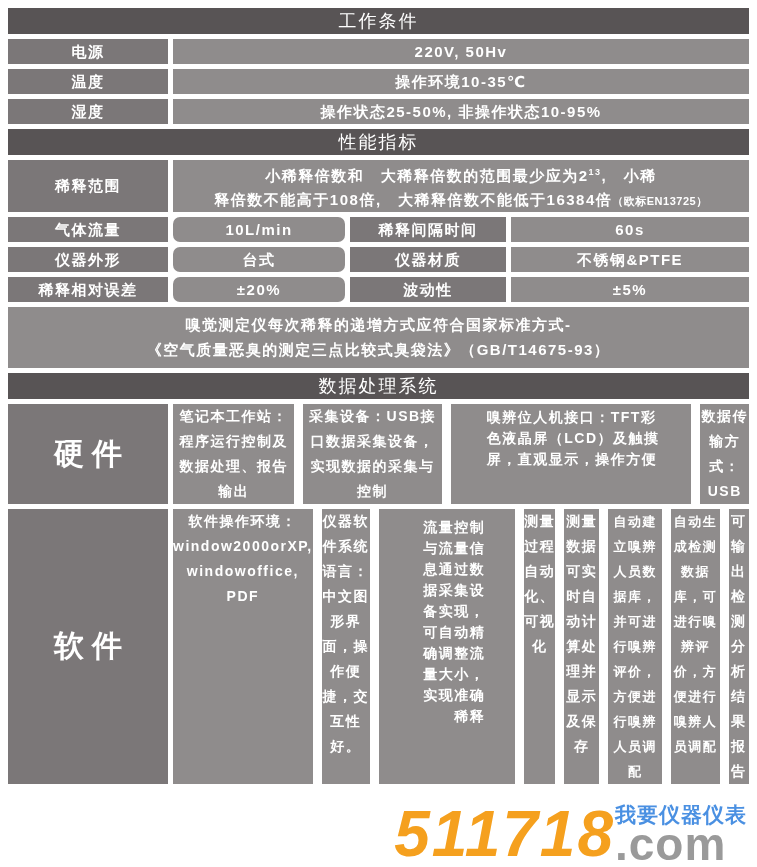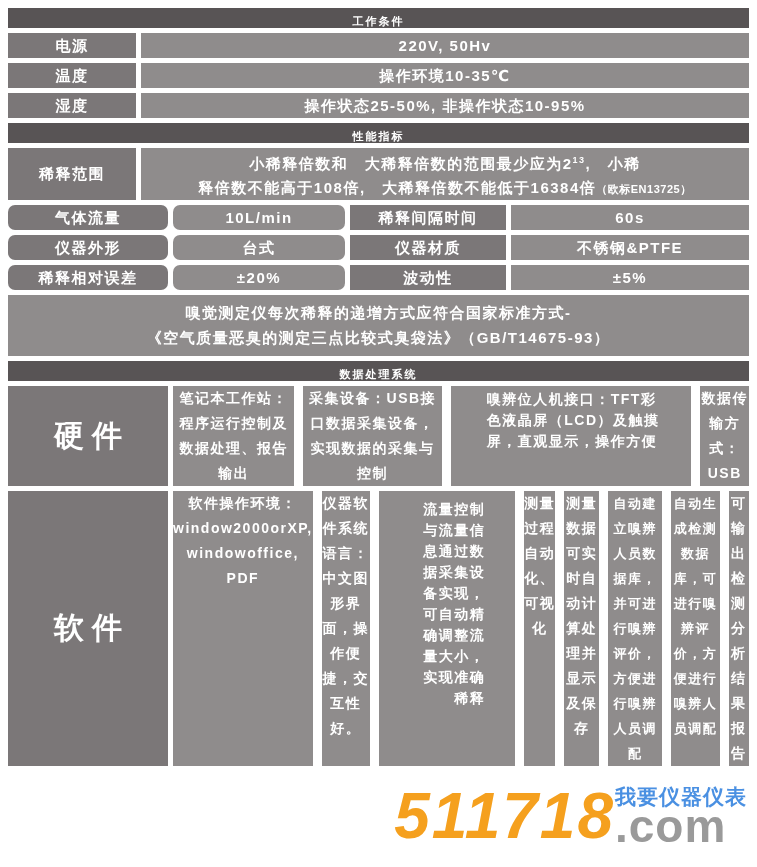--- a/index.html
+++ b/index.html
@@ -10,49 +10,49 @@
   }
   .page {
     width: 757px; height: 867px;
     box-sizing: border-box;
     padding: 8px 8px 0 8px;
     overflow: hidden;
   }
   .sec-header {
     background: var(--header-bg, #585455);
     color: #fff;
-    font-size: 11px;
-    font-weight: bold;
-    text-align: center;
-    height: 20px; line-height: 26px;
+    font-size: 18px;
+    font-weight: normal;
+    text-align: center;
+    height: 26px; line-height: 26px;
     letter-spacing: 2px;
     margin-bottom: 5px;
   }
   .row { display: flex; gap: 5px; margin-bottom: 5px; }
   .cell {
     color: #fff;
     font-weight: bold;
     font-size: 15px;
     letter-spacing: 1.5px;
     box-sizing: border-box;
   }
   .label {
     background: var(--label-bg, #7b7778);
-    width: 128px; flex: none;
+    width: 160px; flex: none;
     text-align: center;
     height: 25px; line-height: 25px;
   }
   .value {
     background: var(--value-bg, #8f8c8c);
     flex: 1;
     text-align: center;
     height: 25px; line-height: 25px;
   }
   
-  .q-label1 { width: 160px; flex: none; border-radius: 7px; }
+  .q-label1 { width: 160px; flex: none; }
   .q-value1 { width: 172px; flex: none; border-radius: 7px; }
   .q-label2 { width: 156px; flex: none; background: var(--label-bg, #7b7778); text-align:center; height:25px; line-height:25px; }
   
   .tall { height: 52px; line-height: 52px; }
   .dilution-value {
     background: var(--value-bg, #8f8c8c);
     flex: 1; color:#fff; font-weight:bold; font-size:15px; letter-spacing:1.5px;
     text-align: center;
     height: 52px;
     display: flex; flex-direction: column; justify-content: center;

